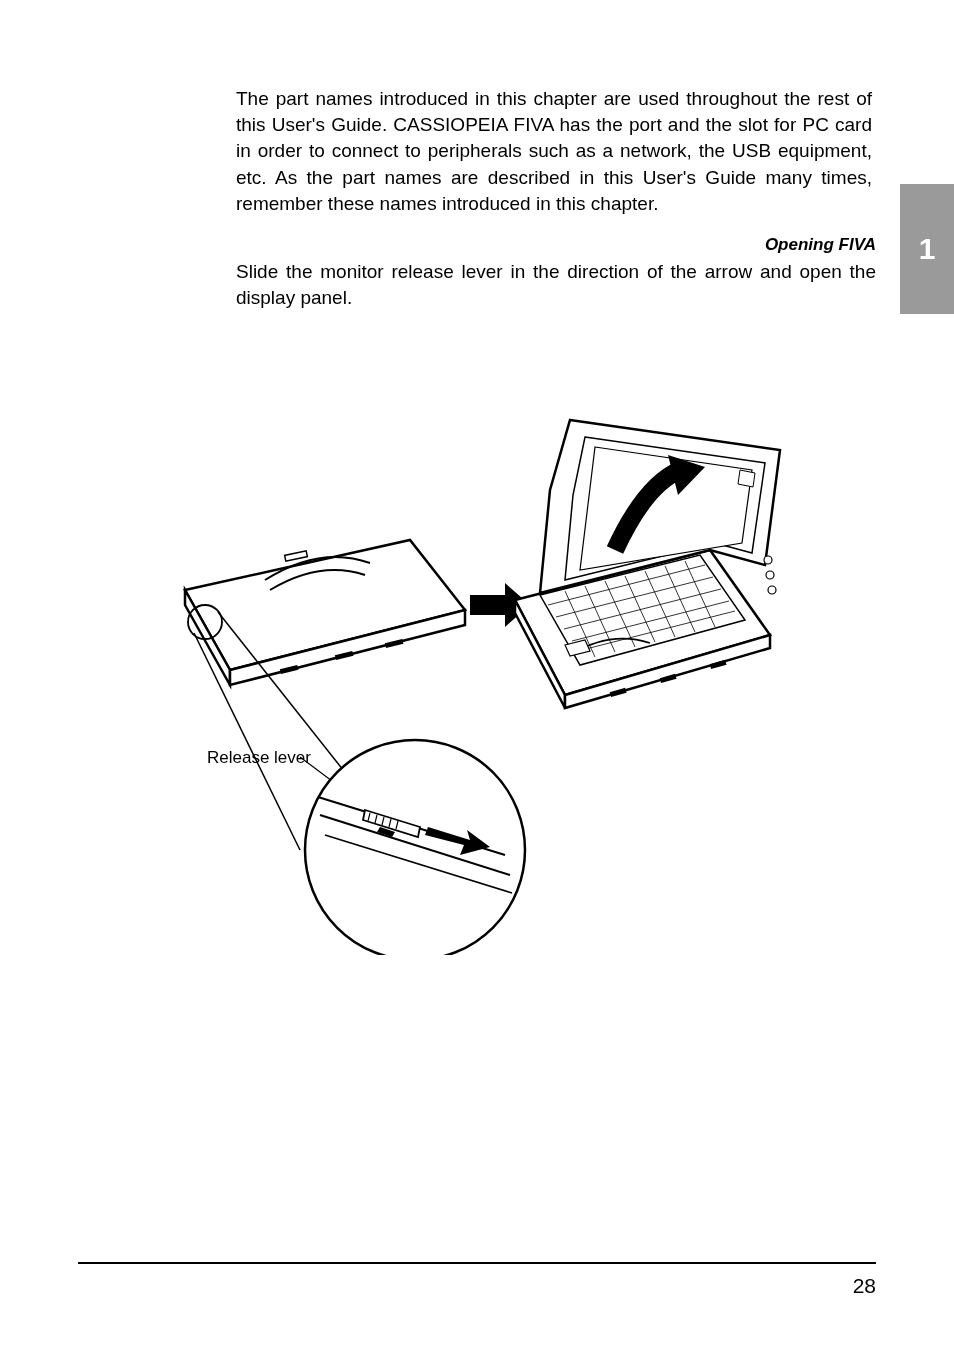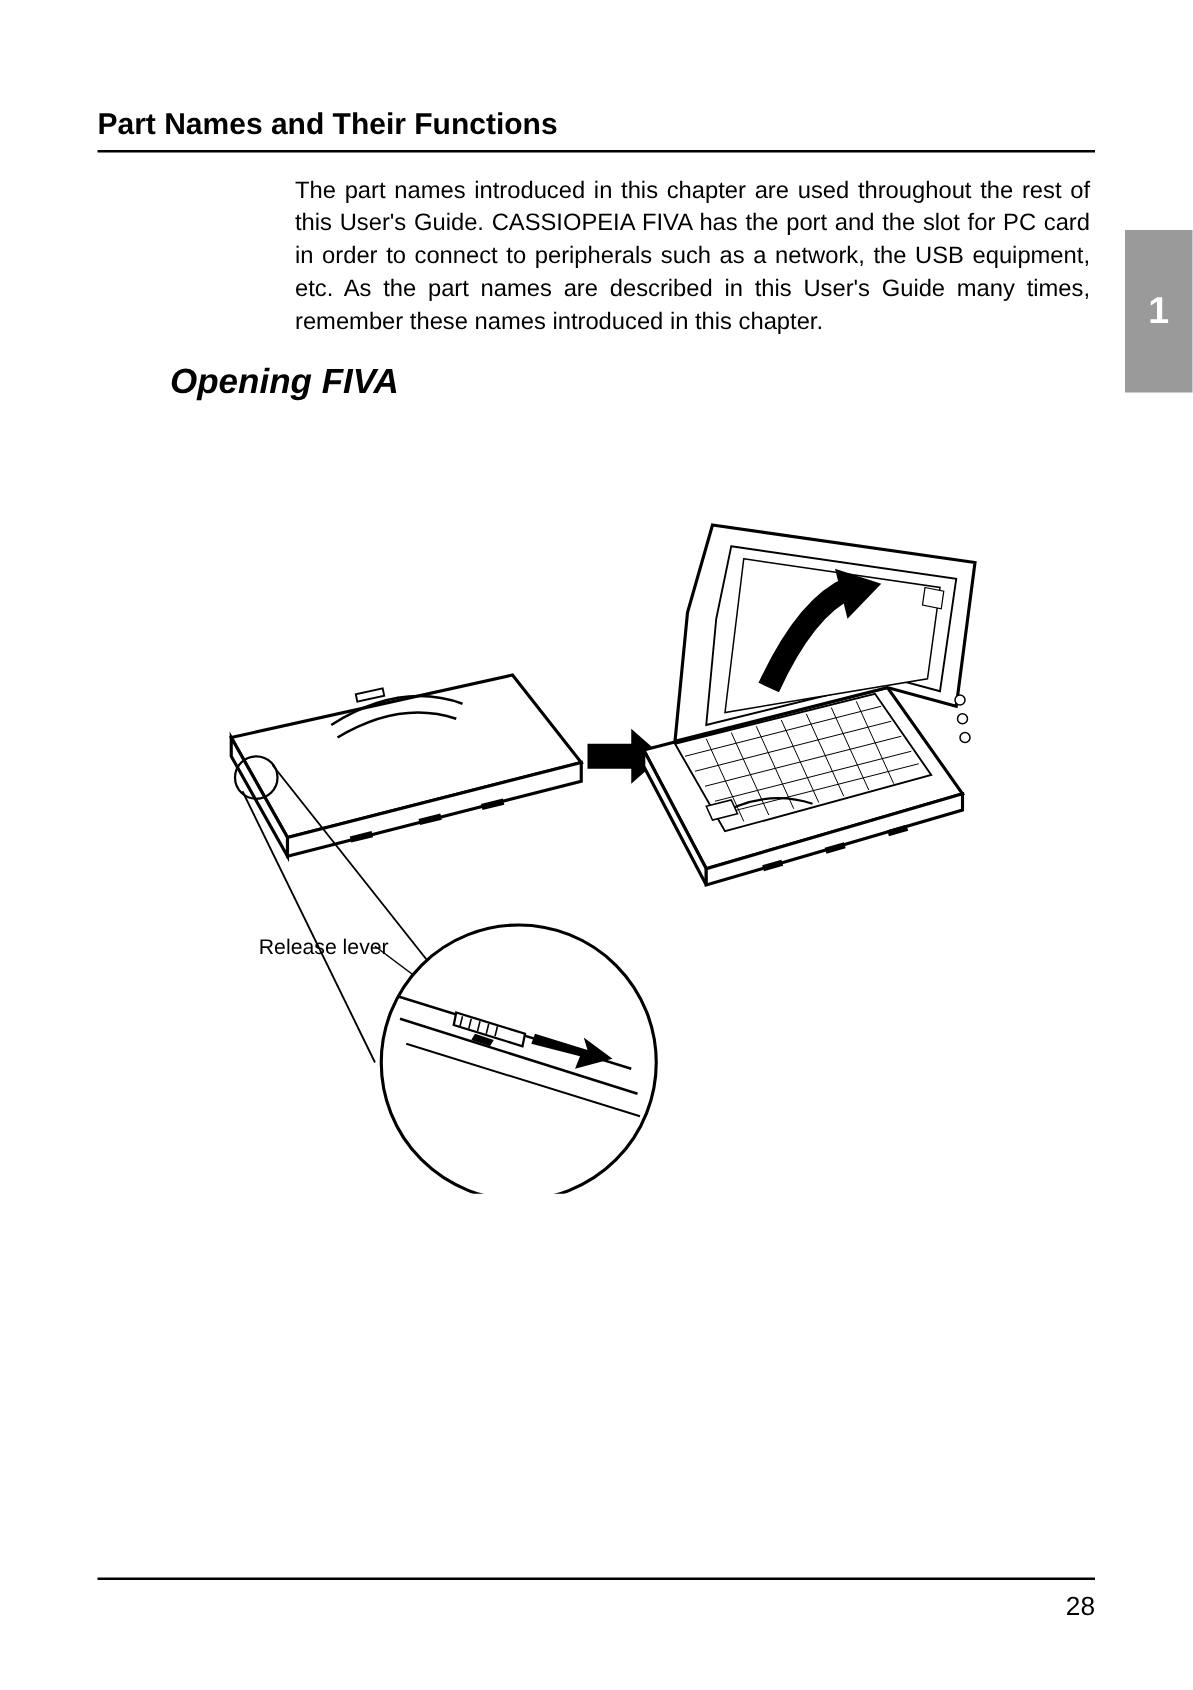--- a/index.html
+++ b/index.html
@@ -26,23 +26,24 @@
   .intro-para {
     margin-left: 158px;
     margin-right: 4px;
     font-size: 19px;
     line-height: 1.38;
     text-align: justify;
   }
   .subsection {
     margin-top: 18px;
     margin-left: 58px;
-    font-size: 28px;
+    font-size: 17px;
     font-weight: bold;
     font-style: italic;
+    text-align: right;
   }
   .sub-para {
     margin-left: 158px;
     margin-right: 0;
     margin-top: 4px;
     font-size: 19px;
     line-height: 1.38;
     text-align: justify;
   }
   .chapter-tab {
@@ -87,28 +88,28 @@
     position: absolute;
     bottom: 54px;
     right: 78px;
     font-size: 21px;
   }
 </style>
 </head>
 <body>
 
 <div class="page">
-  <h1 class="section-title">Part Names and Their Functions</h1>
 
   <p class="intro-para">
     <span>The part names introduced in this chapter are used throughout the rest of this User's Guide. CASSIOPEIA FIVA has the port and the slot for PC card in order to connect to peripherals such as a network, the USB equipment, etc. As the part names are described in this User's Guide many times, remember these names introduced in this chapter.</span><br>
   </p>
 
   <div class="subsection">Opening FIVA</div>
 
+  <p class="sub-para">Slide the monitor release lever in the direction of the arrow and open the display panel.</p>
 
   <div class="callout-label">Release lever</div>
 
   <div class="figure-area">
     <svg viewBox="0 0 640 560">
 
       <g>
 
         <path d="M15 195 L240 145 L295 215 L60 275 Z" fill="#fff" stroke="#000" stroke-width="2.5"></path>
 

